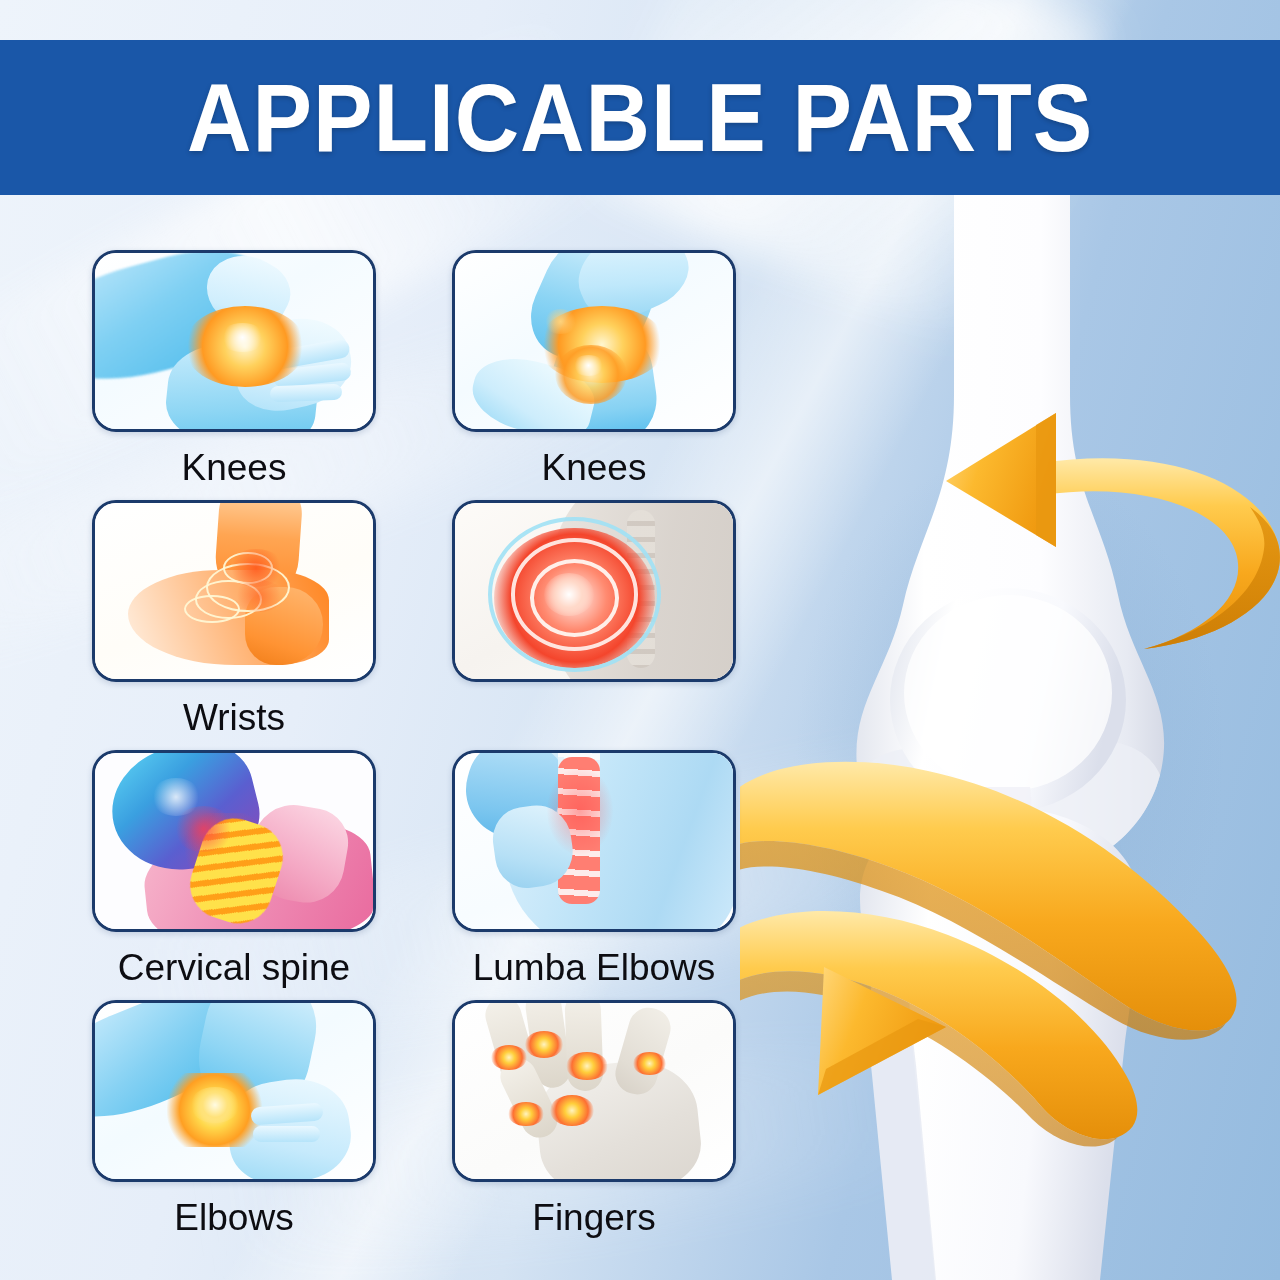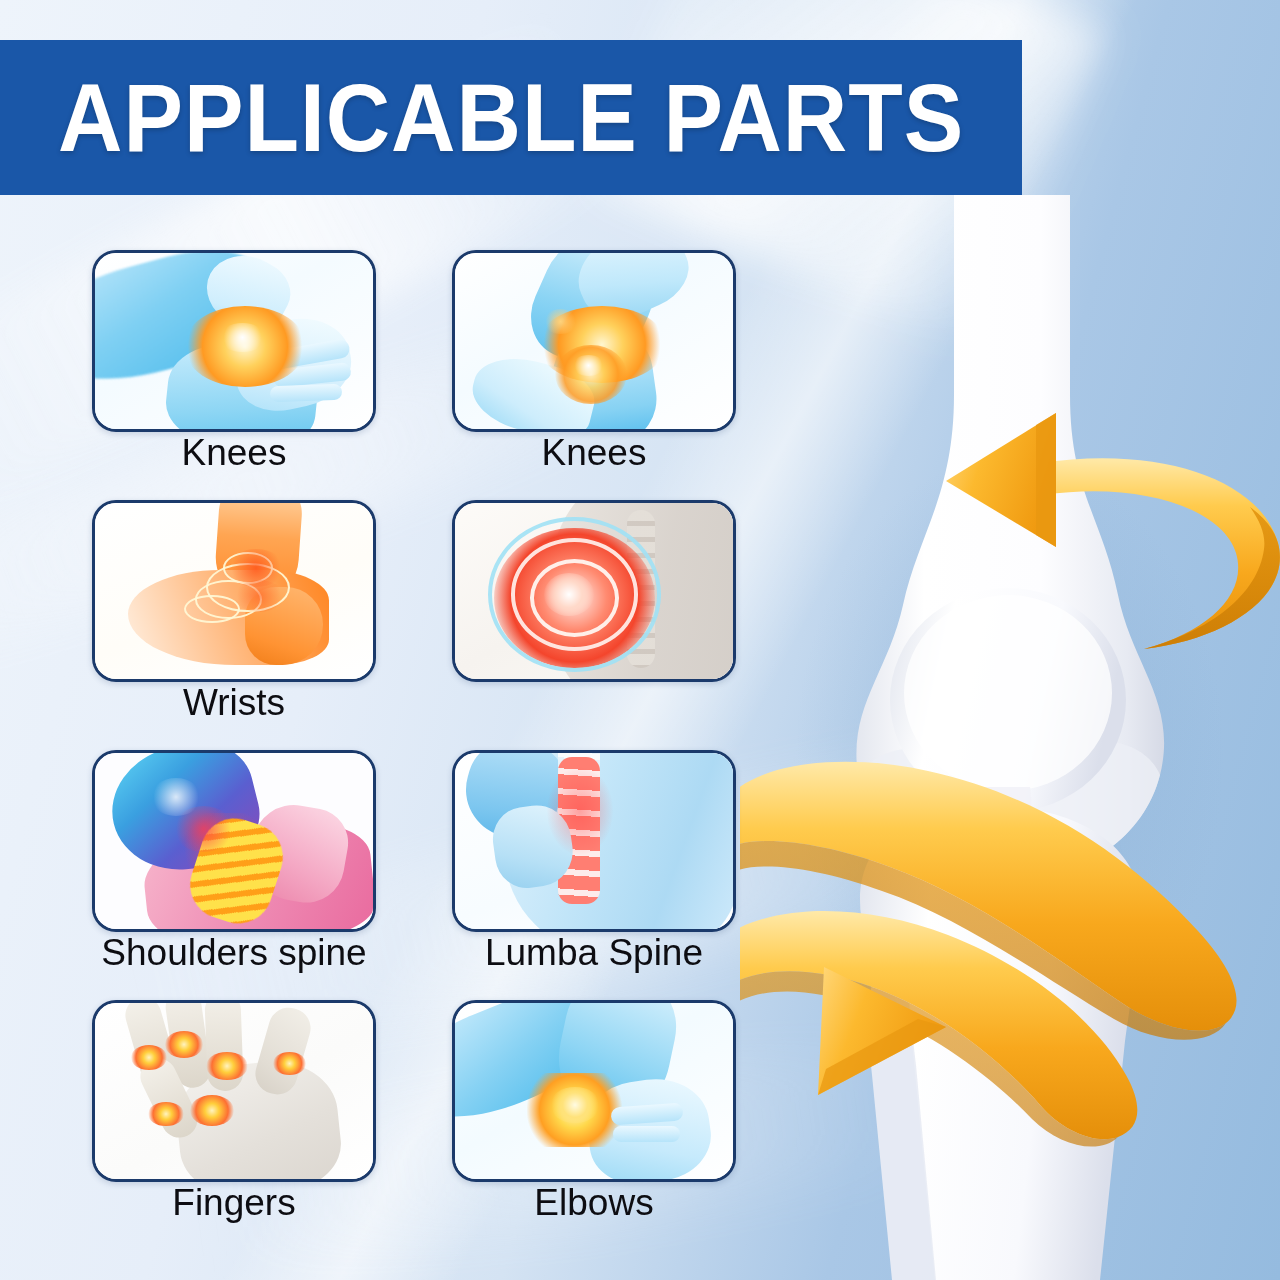--- a/index.html
+++ b/index.html
@@ -40,21 +40,21 @@
     transform:rotate(22deg); filter:blur(18px); opacity:.9;
   }
   .streak.s5 {
     left:200px; top:1080px; width:760px; height:140px;
     background:linear-gradient(90deg, rgba(255,255,255,0) 0%, rgba(255,255,255,.35) 50%, rgba(255,255,255,0) 100%);
     transform:rotate(-8deg); filter:blur(26px); opacity:.55;
   }
 
   
   #banner {
-    position:absolute; left:0; top:40px; width:1022px; height:155px;
+    position:absolute; left:0; top:40px; width:1280px; height:155px;
     background:#1A57A8;
     display:flex; align-items:center; justify-content:center;
     z-index:6;
   }
   #banner-title {
     color:#ffffff;
     font-size:96px;
     font-weight:bold;
     letter-spacing:1px;
     transform:scaleX(0.93);
@@ -82,21 +82,21 @@
     background:#ffffff;
     overflow:hidden;
     box-shadow:0 2px 6px rgba(20,50,100,.18);
   }
   .card .thumb { position:absolute; inset:0; overflow:hidden; }
   .label {
     width:284px;
     text-align:center;
     font-size:37px;
     color:#0d0d12;
-    margin-top:1px;
+    margin-top:16px;
     line-height:1.1;
     white-space:nowrap;
   }
 
   
   .art { position:absolute; inset:0; }
   .blob { position:absolute; border-radius:50%; }
   .glow-o { background:radial-gradient(circle, #fff6d0 0%, #ffd15c 28%, #ff9a22 58%, rgba(255,140,20,0) 78%); }
   .glow-r { background:radial-gradient(circle, #fff0ec 0%, #ff8a70 30%, #f4452c 60%, rgba(235,55,30,0) 80%); }
 
@@ -321,38 +321,56 @@
             <div class="cv-torso"></div>
             <div class="cv-head"></div>
             <div class="cv-hand"></div>
             <div class="cv-glowpt"></div>
             <div class="cv-vert"></div>
             <div class="blob" style="left:28%;top:30%;width:22%;height:26%;background:radial-gradient(circle,rgba(255,60,80,.75) 0%,rgba(255,60,80,0) 72%);"></div>
             <div class="blob" style="left:20%;top:14%;width:18%;height:22%;background:radial-gradient(circle,rgba(255,255,255,.8) 0%,rgba(255,255,255,0) 72%);"></div>
           </div>
         </div>
       </div>
-      <div class="label">Shoulders spine</div>
+      <div class="label">Cervical spine</div>
     </div>
 
     <div class="cell">
       <div class="card">
         <div class="thumb">
           <div class="art">
             <div class="lu-bg"></div>
             <div class="lu-torso"></div>
             <div class="lu-arm"></div>
             <div class="lu-spine-top"></div>
             <div class="lu-spine"></div>
             <div class="lu-hand"></div>
             <div class="blob" style="left:33%;top:8%;width:24%;height:50%;background:radial-gradient(ellipse,rgba(255,70,70,.45) 0%,rgba(255,70,70,0) 72%);"></div>
           </div>
         </div>
       </div>
-      <div class="label">Lumba Spine</div>
+      <div class="label">Lumba Elbows</div>
+    </div>
+
+    <div class="cell">
+      <div class="card">
+        <div class="thumb">
+          <div class="art">
+            <div class="el-bg"></div>
+            <div class="el-upper"></div>
+            <div class="el-lower"></div>
+            <div class="el-hand"></div>
+            <div class="el-joint"></div>
+            <div class="blob" style="left:34%;top:48%;width:18%;height:20%;background:radial-gradient(circle,#fffbe2 0%,#ffe27a 40%,rgba(255,210,80,0) 76%);"></div>
+            <div class="knee-fing" style="left:56%;top:58%;width:26%;height:10%;transform:rotate(-4deg);"></div>
+            <div class="knee-fing" style="left:57%;top:70%;width:24%;height:9%;transform:rotate(0deg);"></div>
+          </div>
+        </div>
+      </div>
+      <div class="label">Elbows</div>
     </div>
 
     <div class="cell">
       <div class="card">
         <div class="thumb">
           <div class="art">
             <div class="fg-bg"></div>
             <div class="fg-palm"></div>
             <div class="fg-finger" style="left:14%;top:-4%;transform:rotate(-16deg);"></div>
             <div class="fg-finger" style="left:27%;top:-8%;transform:rotate(-8deg);"></div>
@@ -362,38 +380,20 @@
             <div class="fg-knuckle" style="left:13%;top:24%;width:13%;height:14%;"></div>
             <div class="fg-knuckle" style="left:25%;top:16%;width:14%;height:15%;"></div>
             <div class="fg-knuckle" style="left:40%;top:28%;width:15%;height:16%;"></div>
             <div class="fg-knuckle" style="left:34%;top:52%;width:16%;height:18%;"></div>
             <div class="fg-knuckle" style="left:19%;top:56%;width:13%;height:14%;"></div>
             <div class="fg-knuckle" style="left:64%;top:28%;width:12%;height:13%;"></div>
           </div>
         </div>
       </div>
       <div class="label">Fingers</div>
-    </div>
-
-    <div class="cell">
-      <div class="card">
-        <div class="thumb">
-          <div class="art">
-            <div class="el-bg"></div>
-            <div class="el-upper"></div>
-            <div class="el-lower"></div>
-            <div class="el-hand"></div>
-            <div class="el-joint"></div>
-            <div class="blob" style="left:34%;top:48%;width:18%;height:20%;background:radial-gradient(circle,#fffbe2 0%,#ffe27a 40%,rgba(255,210,80,0) 76%);"></div>
-            <div class="knee-fing" style="left:56%;top:58%;width:26%;height:10%;transform:rotate(-4deg);"></div>
-            <div class="knee-fing" style="left:57%;top:70%;width:24%;height:9%;transform:rotate(0deg);"></div>
-          </div>
-        </div>
-      </div>
-      <div class="label">Elbows</div>
     </div>
 
   </div>
 
   <div id="hero">
     <svg viewBox="0 0 540 1085" preserveAspectRatio="xMidYMid slice">
       <defs>
         <linearGradient id="boneG" x1="0" y1="0" x2="1" y2="0">
           <stop offset="0%" stop-color="#e4e7ef"></stop>
           <stop offset="22%" stop-color="#ffffff"></stop>

